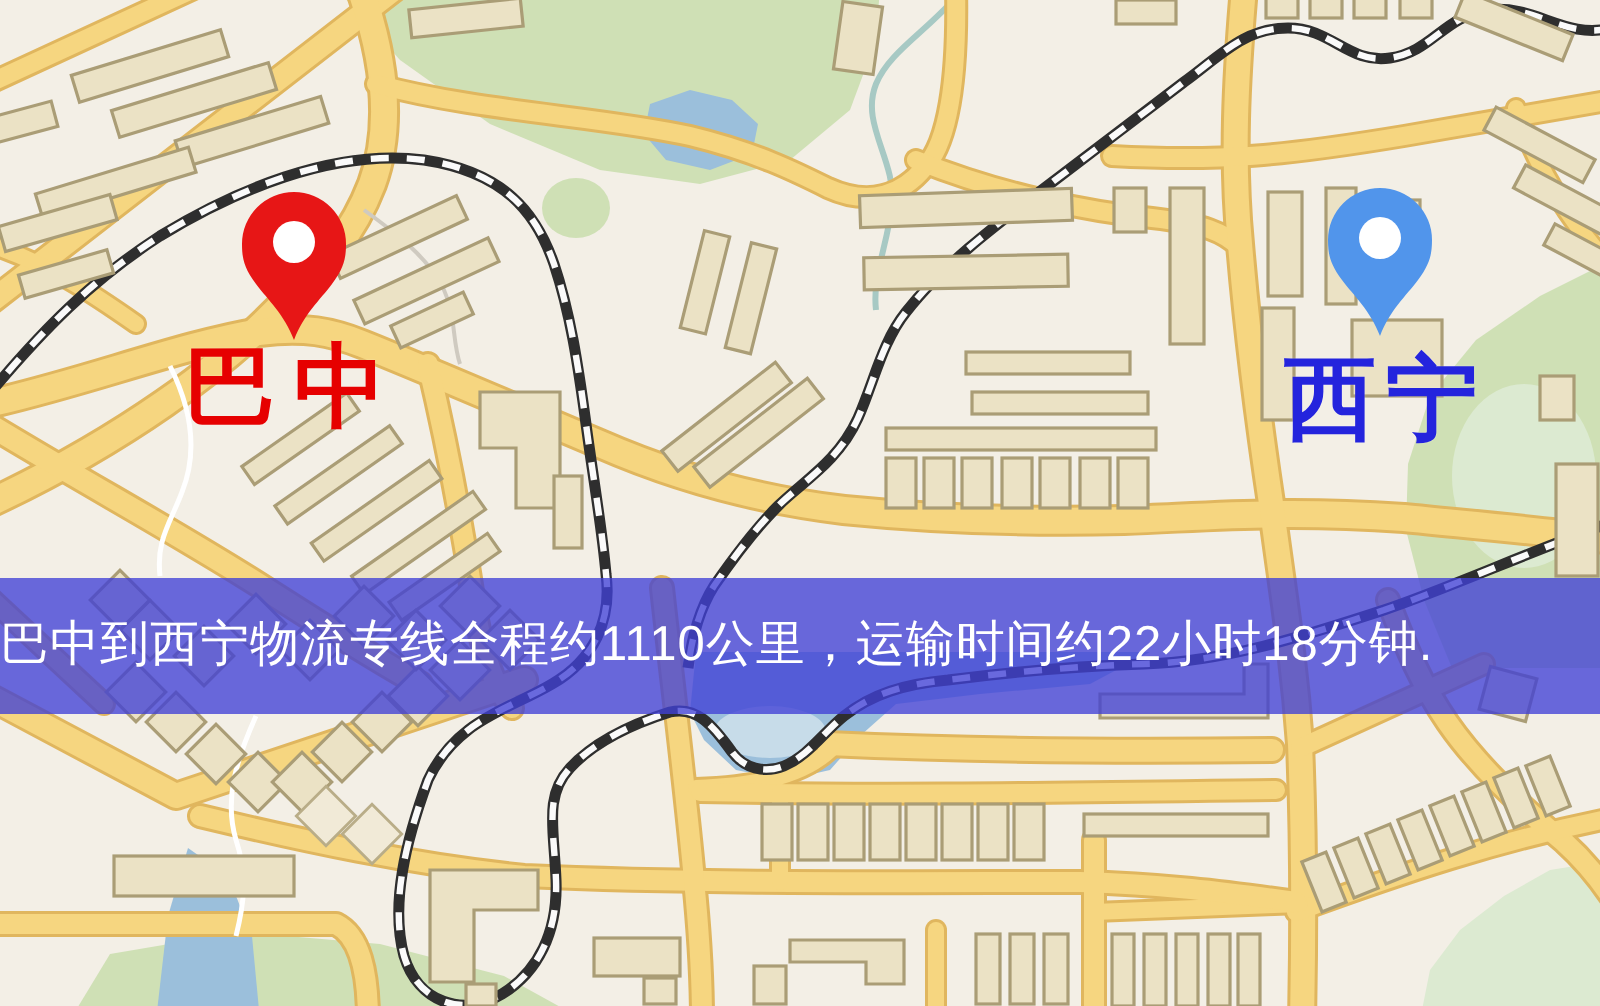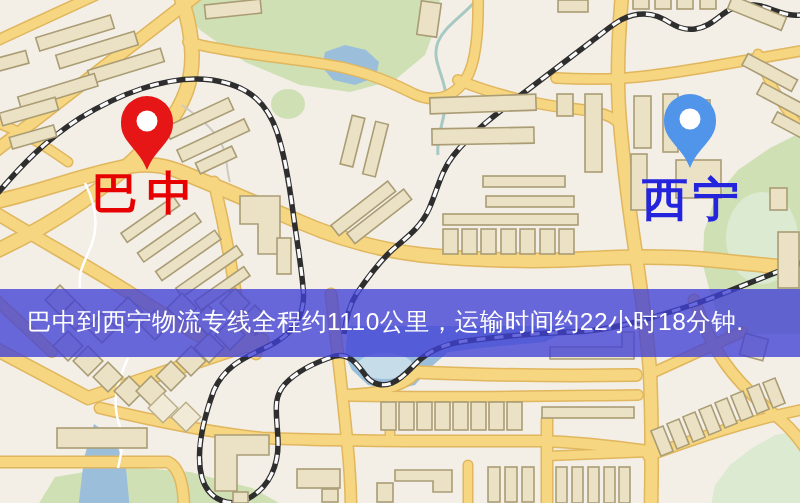--- a/index.html
+++ b/index.html
@@ -15,21 +15,21 @@
   .park{fill:#cfe0b4;}
   .park-light{fill:#dcead0;}
   .water{fill:#9abfdc;}
   .water-light{fill:#c6dcea;}
   .city-label{position:absolute;font-weight:bold;font-size:46px;line-height:1;
               white-space:nowrap;text-shadow:0 0 1px rgba(255,255,255,.4);}
   .city-label.origin{left:92px;top:170px;color:#e60000;letter-spacing:9px;}
   .city-label.dest{left:642px;top:176px;color:#2424dd;letter-spacing:5px;}
   .banner{position:absolute;left:0;top:289px;width:800px;height:68px;
           background:rgba(64,64,214,.78);display:flex;align-items:center;}
-  .banner span{color:#fff;font-size:24.5px;letter-spacing:.5px;padding-left:27px;
+  .banner span{color:#fff;font-size:24.5px;letter-spacing:.5px;
                padding-bottom:4px;white-space:nowrap;text-align:center;}
 </style>
 </head>
 <body>
 
 <div class="stage">
 
   <svg width="800" height="503" viewBox="0 0 800 503">
     <defs>
       <path id="p-r1" d="M 98,-6 L -6,42"></path>

